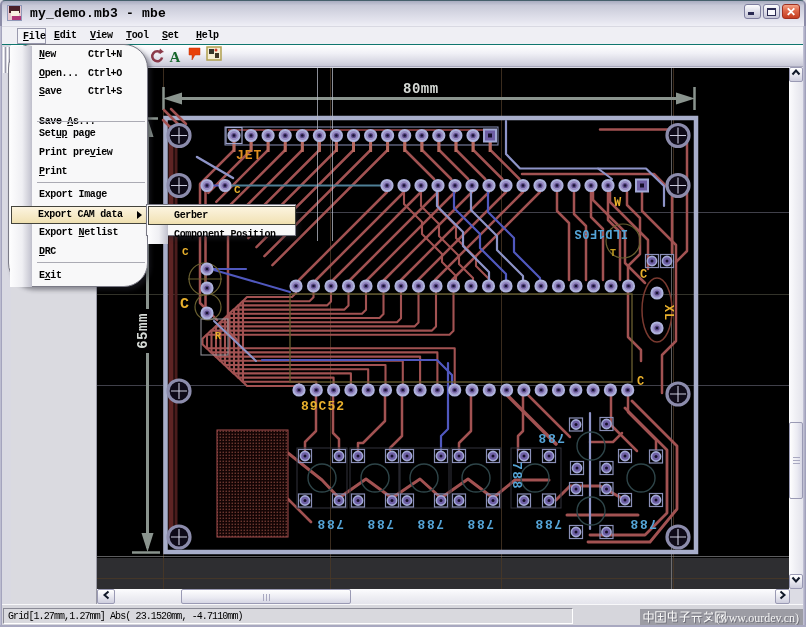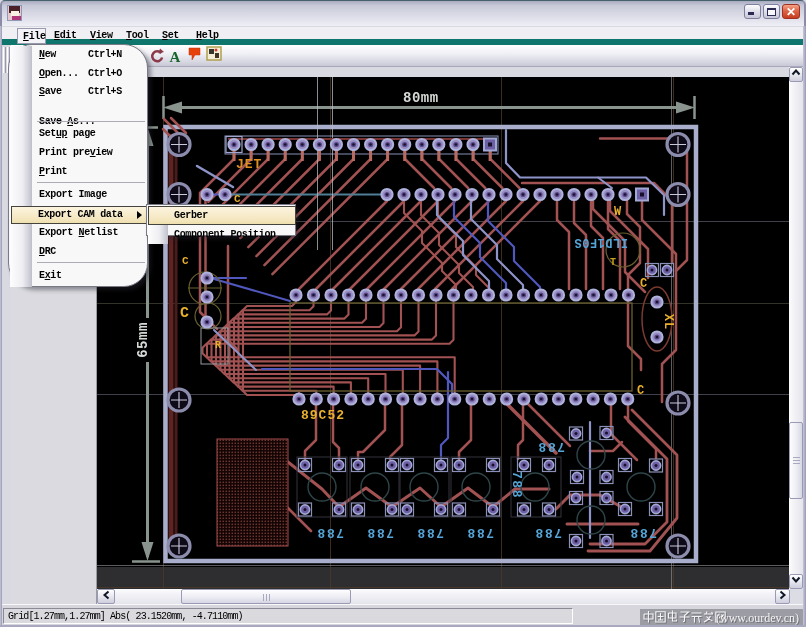--- a/index.html
+++ b/index.html
@@ -20,33 +20,33 @@
 #ttext { position:absolute; left:28px; top:5px; font:bold 13px "Liberation Mono",monospace; letter-spacing:0.2px; color:#000; }
 .tbtn { position:absolute; top:4px; width:17px; height:15px; border-radius:3px; border:1px solid #7E7E9E;
   background:linear-gradient(180deg,#FDFDFE,#E2E2EC 45%,#C6C6D8 100%); }
 #btnmin { left:744px; }
 #btnmax { left:763px; }
 #btnclose { left:782px; width:18px; background:linear-gradient(180deg,#F4A488,#E06A4C 40%,#C43C20 100%); border-color:#A03020; }
 #btnmin .g { position:absolute; left:3px; bottom:3px; width:6px; height:3px; background:#2A2A52; }
 #btnmax .g { position:absolute; left:3px; top:3px; width:9px; height:8px; border:1px solid #2A2A52; border-top:2px solid #2A2A52; background:#F8F8FC; }
 #btnclose .g { position:absolute; left:0; top:0; width:100%; height:100%; color:#fff; font:bold 12px "Liberation Sans",sans-serif; text-align:center; line-height:14px; }
 
-#menubar { position:absolute; left:2px; top:27px; width:802px; height:18px; background:#EFEFF4; border-bottom:6px solid #0f766e; }
+#menubar { position:absolute; left:2px; top:27px; width:802px; height:18px; background:#EFEFF4; border-bottom:1px solid #0f766e; }
 .mitem { position:absolute; top:1px; height:16px; font:bold 10px "Liberation Mono",monospace; letter-spacing:-0.35px; color:#000; line-height:16px; }
 #mfile { left:15px; width:29px; border:1px solid #9A9AAE; background:#F4F4F8; padding-left:5px; }
 
 #toolbar { position:absolute; left:2px; top:45px; width:802px; height:22px;
   background:linear-gradient(180deg,#FFFFFF 0%,#F0F0F6 40%,#D4D4E0 85%,#C8C8D6 100%); border-bottom:1px solid #A8A8BC; }
 
 #lstrip { position:absolute; left:2px; top:45px; width:9px; height:559px; background:#D9D9E2; }
 #lgrip { position:absolute; left:3px; top:47px; width:3px; height:26px; border-left:1px solid #FFFFFF; border-right:1px solid #9898A8; }
 #lgrip2 { position:absolute; left:7px; top:47px; width:3px; height:26px; border-left:1px solid #FFFFFF; border-right:1px solid #9898A8; }
 #lband { position:absolute; left:11px; top:67px; width:86px; height:537px; background:#DADAE0; border-right:1px solid #9A9AA6; }
 
-#canvas { position:absolute; left:97px; top:77px; width:692px; height:376px; background:#f97316; }
+#canvas { position:absolute; left:97px; top:68px; width:692px; height:376px; background:#f97316; }
 
 #vsb { position:absolute; left:789px; top:67px; width:14px; height:522px; background:linear-gradient(90deg,#FCFCFE,#EFEFF4 50%,#E4E4EC); }
 #hsb { position:absolute; left:97px; top:589px; width:693px; height:15px; background:linear-gradient(180deg,#FCFCFE,#EFEFF4 50%,#E4E4EC); }
 .sbtn { position:absolute; border:1px solid #9A9AB4; border-radius:2px;
   background:linear-gradient(180deg,#FFFFFF,#E8E8F0 50%,#CECEDE 100%); color:#101828; text-align:center; }
 .sbtn svg { display:block; margin:auto; }
 #vup { left:0px; top:0px; width:14px; height:15px; }
 #vdn { left:0px; top:507px; width:14px; height:15px; }
 #vthumb { position:absolute; left:0px; top:355px; width:14px; height:77px; border:1px solid #9A9AB4; border-radius:2px;
   background:linear-gradient(90deg,#FEFEFE,#EAEAF2 60%,#D6D6E4 100%); }
@@ -87,20 +87,21 @@
 </style>
 </head>
 <body>
 <div id="win">
   <div id="title">
     <div id="ticon">
         <div class="hair"></div>
         <div class="face"></div>
         <div class="dress"></div>
       </div>
+    <div id="ttext">my_demo.mb3 - mbe</div>
   </div>
   <div class="tbtn" id="btnmin">
       <div class="g"></div>
     </div>
   <div class="tbtn" id="btnmax">
       <div class="g"></div>
     </div>
   <div class="tbtn" id="btnclose">
       <div class="g">✕</div>
     </div>

